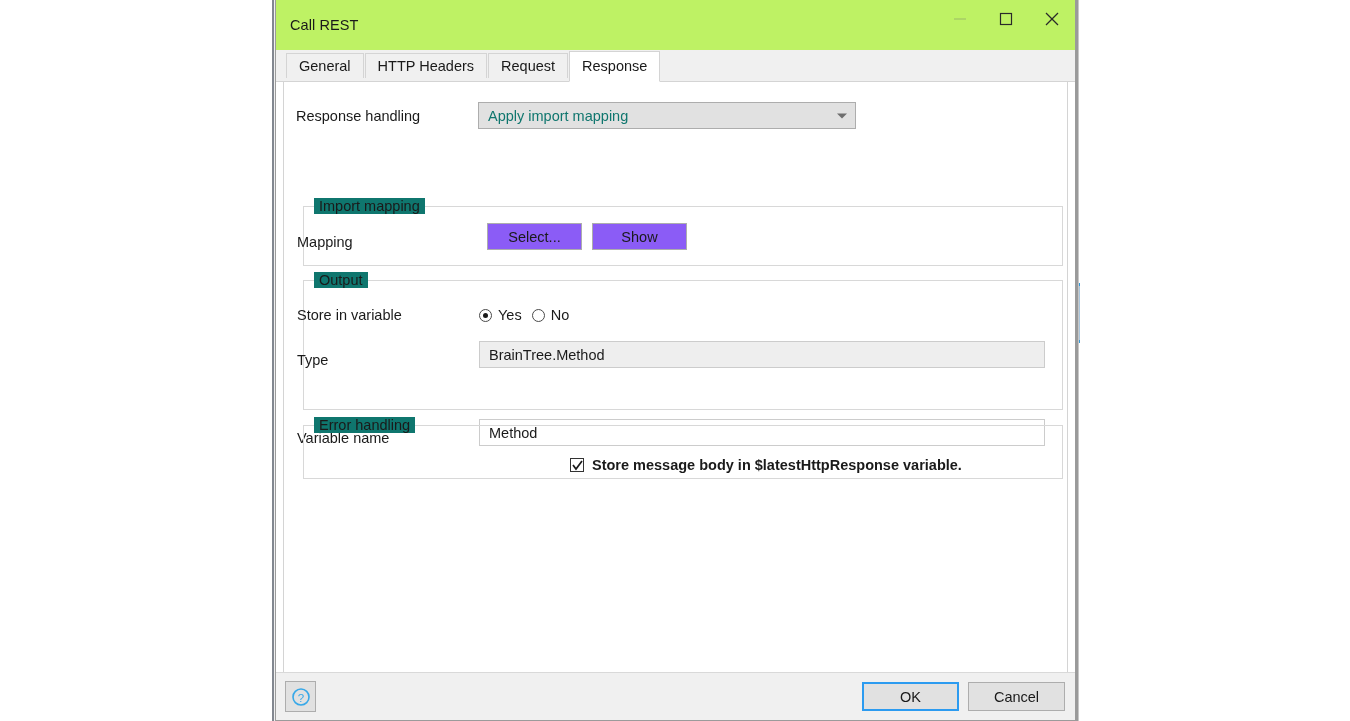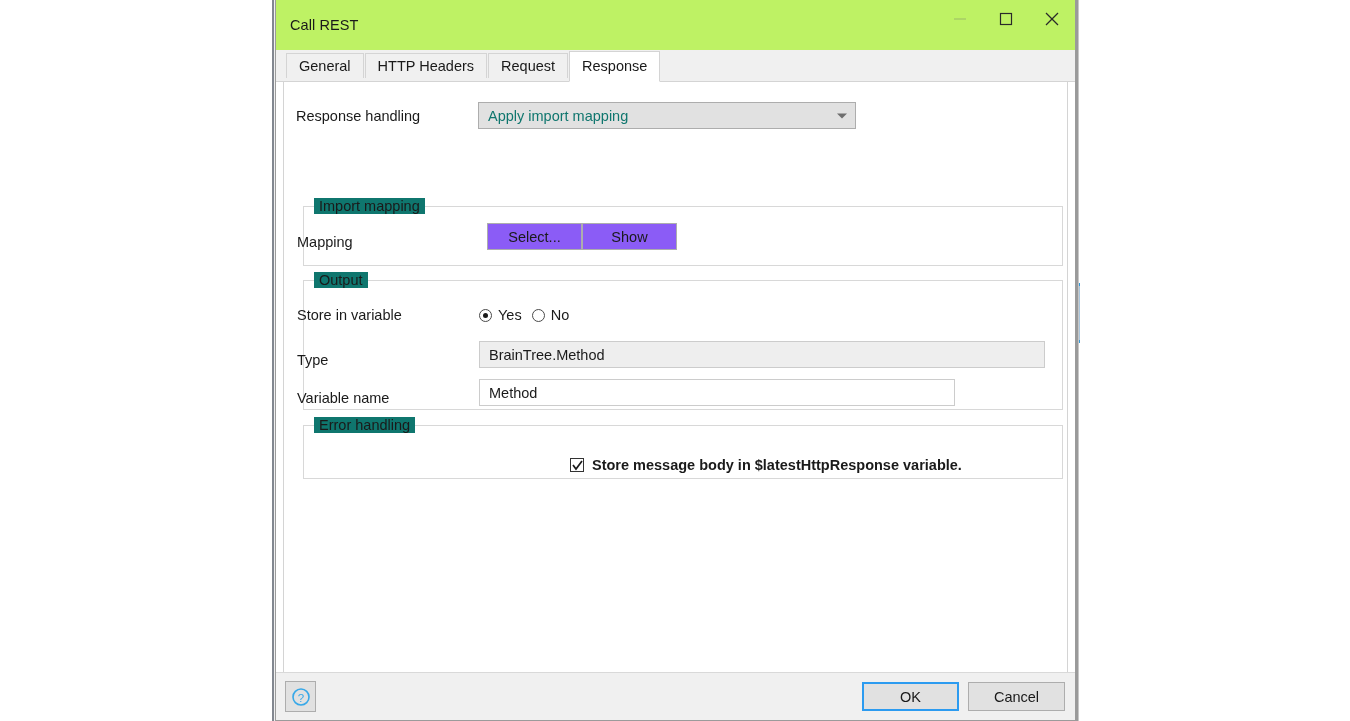--- a/index.html
+++ b/index.html
@@ -404,21 +404,21 @@
           <span class="combo-arrow"></span>
         </div>
       </div>
 
       <div class="group" id="group-import">
         <span class="group-title">Import mapping</span>
 
         <div class="field-row" style="left:-7px; top:16px; width:760px;">
           <div class="lbl lbl-w1">Mapping</div>
           <div class="btn" style="width:95px; margin-left:8px;">Select...</div>
-          <div class="btn" style="width:95px; margin-left:0;">Show</div>
+          <div class="btn" style="width:95px; margin-left:10px;">Show</div>
         </div>
       </div>
 
       <div class="group" id="group-output">
         <span class="group-title">Output</span>
 
         <div class="field-row" style="left:-7px; top:26px; width:760px;">
           <div class="lbl lbl-w1">Store in variable</div>
           <div class="radio-wrap">
             <div class="radio-item">
@@ -432,21 +432,21 @@
           </div>
         </div>
 
         <div class="field-row" style="left:-7px; top:60px; width:760px;">
           <div class="lbl lbl-w1">Type</div>
           <div class="txt-ro" style="width:566px;">BrainTree.Method</div>
         </div>
 
         <div class="field-row" style="left:-7px; top:98px; width:760px;">
           <div class="lbl lbl-w1">Variable name</div>
-          <div class="txt-edit" style="width:476px;">Method</div>
+          <div class="txt-edit" style="width:566px;margin-top:40px;">Method</div>
         </div>
       </div>
 
       <div class="group" id="group-error">
         <span class="group-title">Error handling</span>
       </div>
 
       <div class="check-row">
         <span class="checkbox">
           <svg width="11" height="11" viewBox="0 0 11 11">

